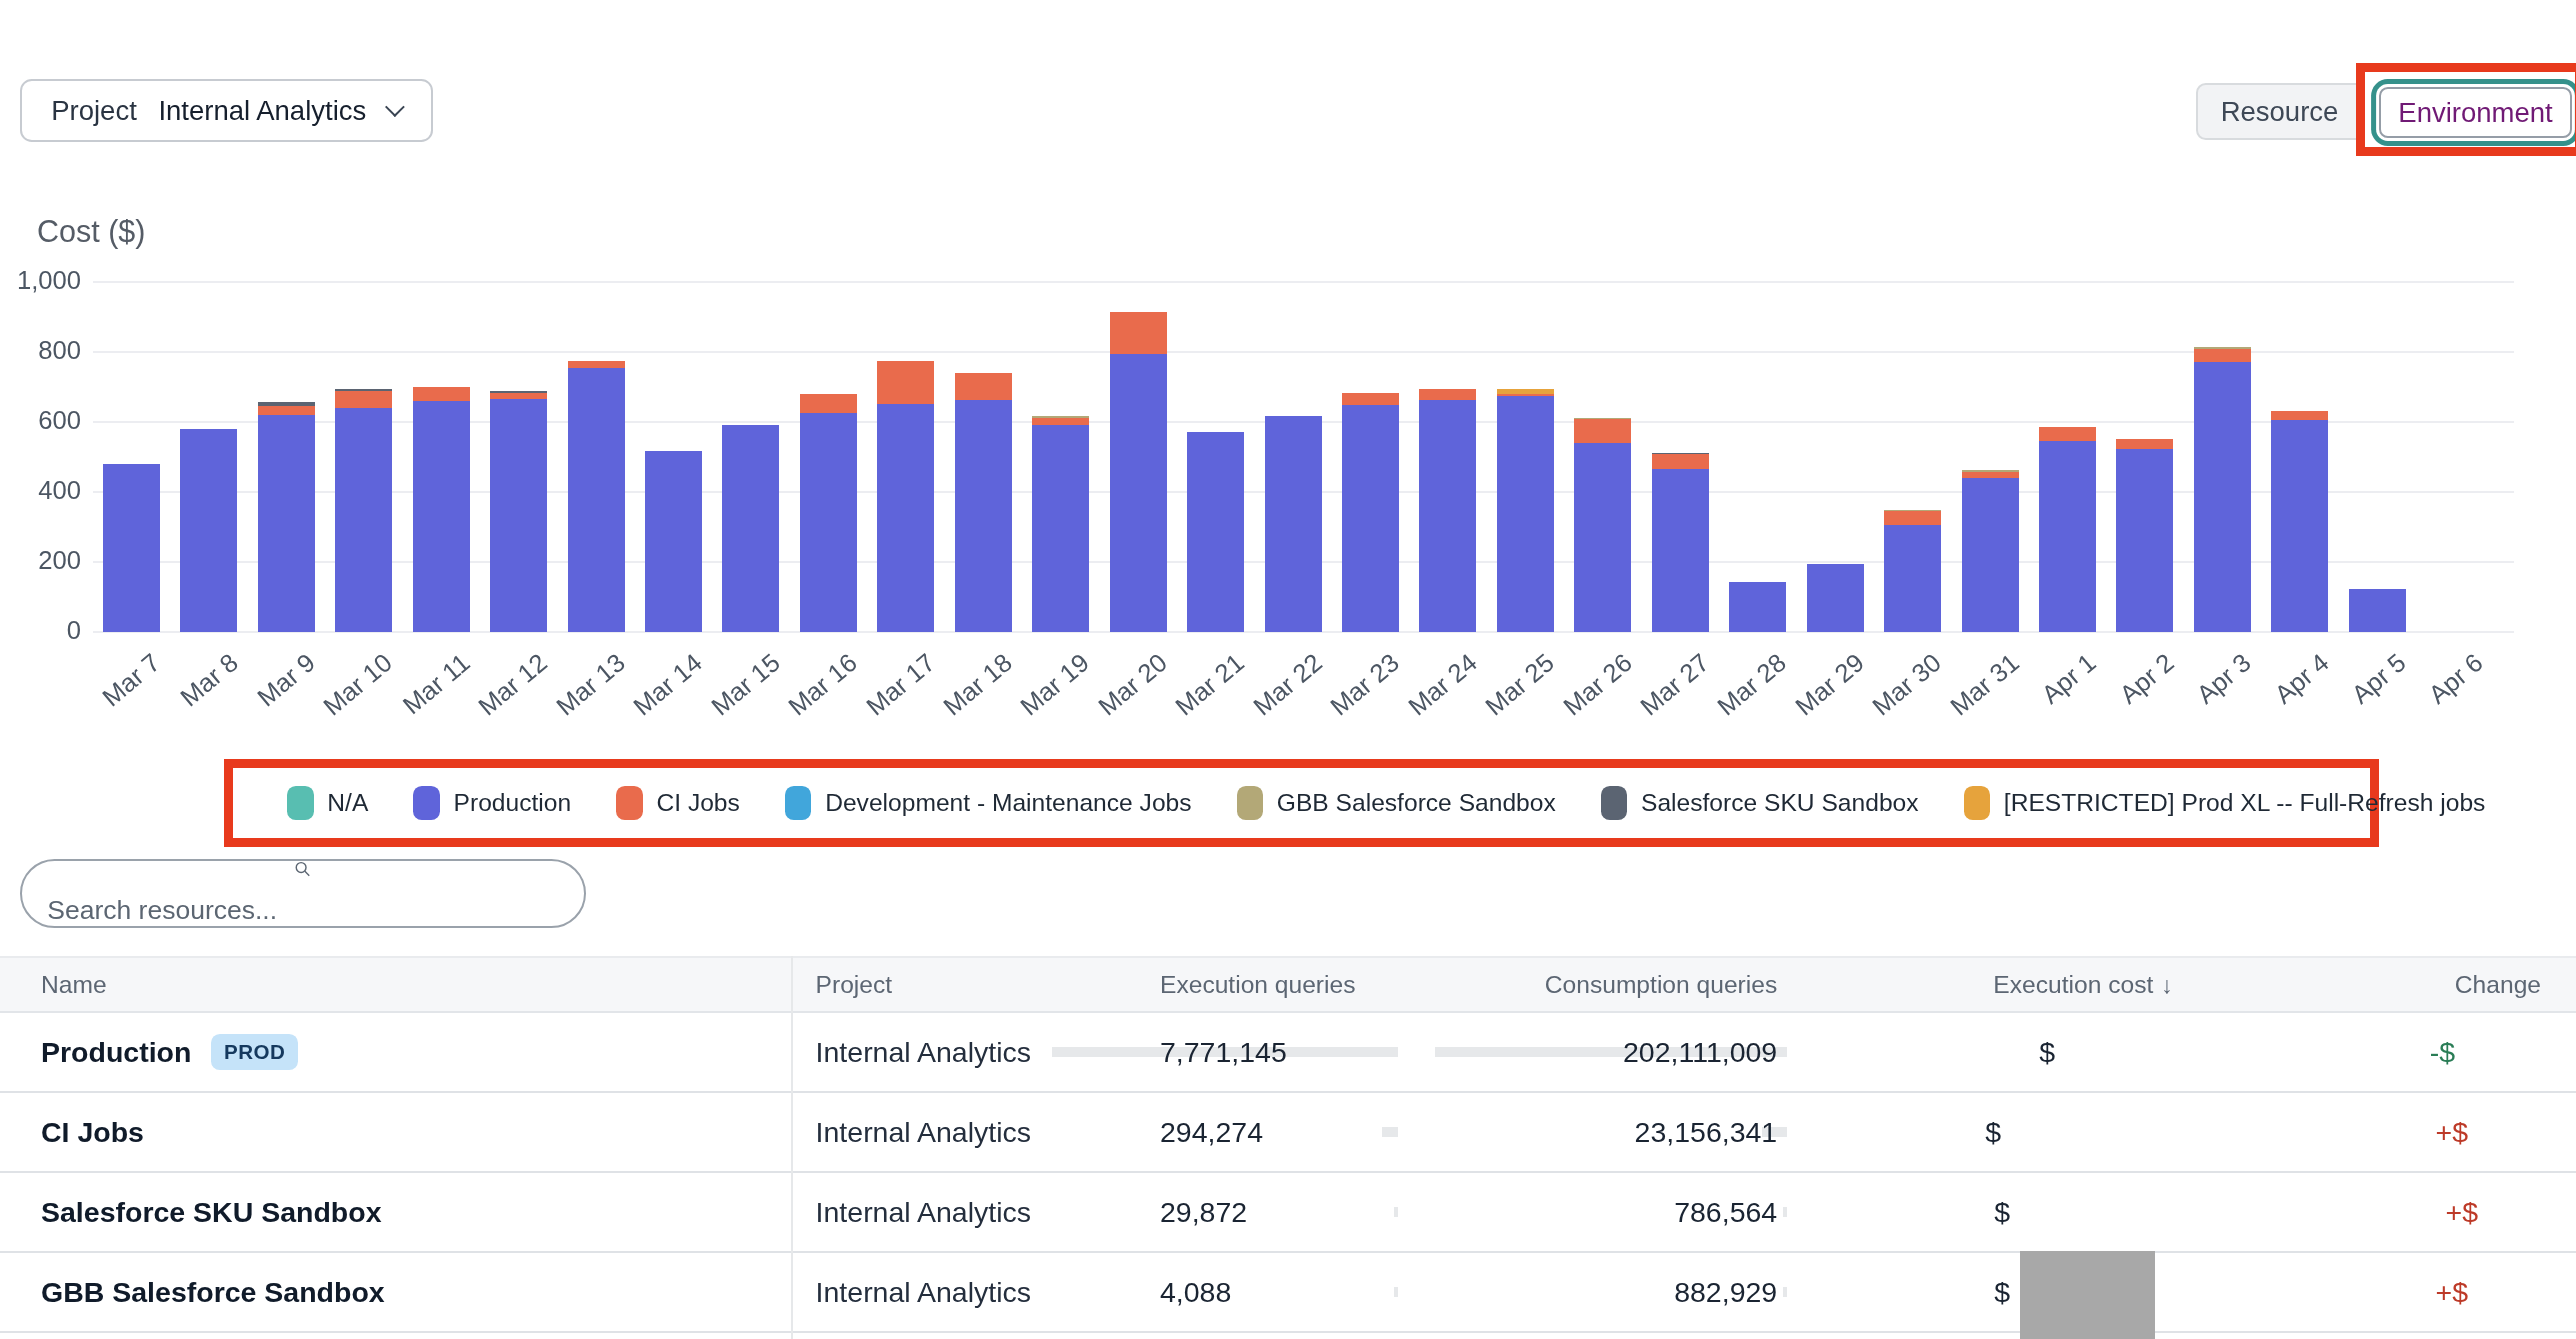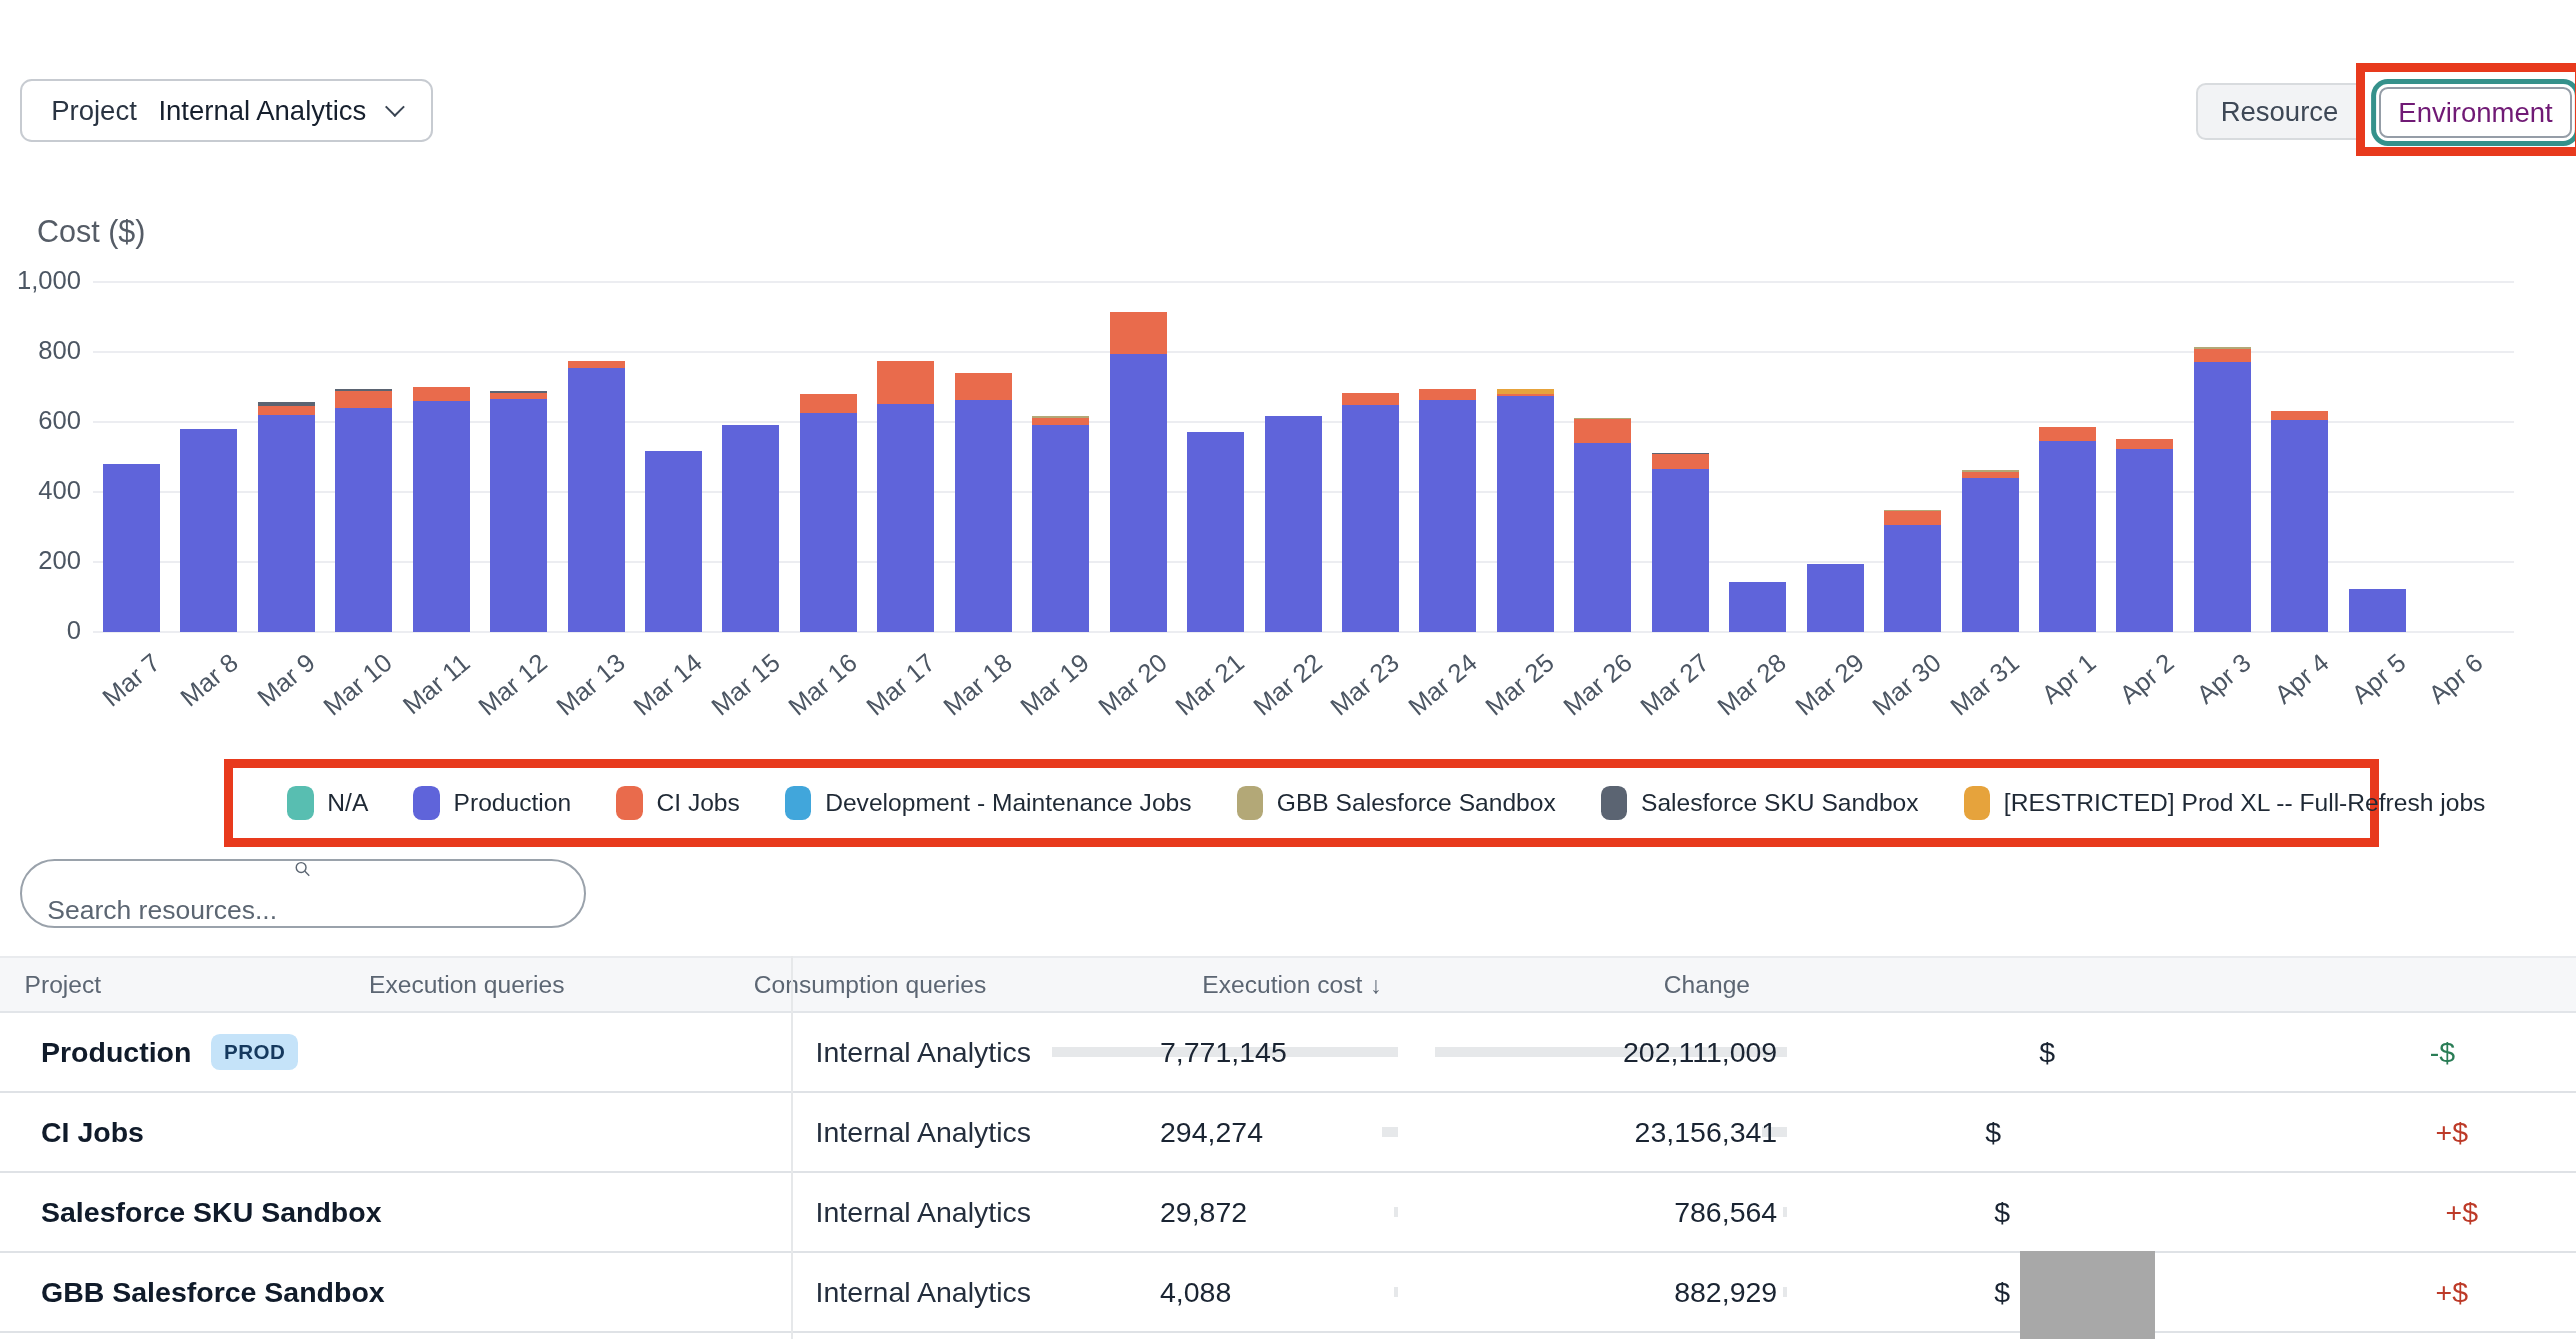--- a/index.html
+++ b/index.html
@@ -311,20 +311,21 @@
   <div class="search-box">
     <svg width="29.5" height="29.5" viewBox="0 0 30 30">
       <circle cx="12" cy="12" r="9" fill="none" stroke="#5c6672" stroke-width="2.6"></circle>
       <line x1="19" y1="19" x2="27" y2="27" stroke="#5c6672" stroke-width="2.6"></line>
     </svg>
     <input type="text" placeholder="Search resources..." style="">
   </div>
 
   <div class="table">
     <div class="thead">
+      <div class="c-name">Name</div>
       <div class="c-project">Project</div>
       <div class="c-exec">Execution queries</div>
       <div class="c-cons">Consumption queries</div>
       <div class="c-cost">
         <span>Execution cost</span><span class="sort-arrow">↓</span>
       </div>
       <div class="c-change">Change</div>
     </div>
 
     <div class="trow">

